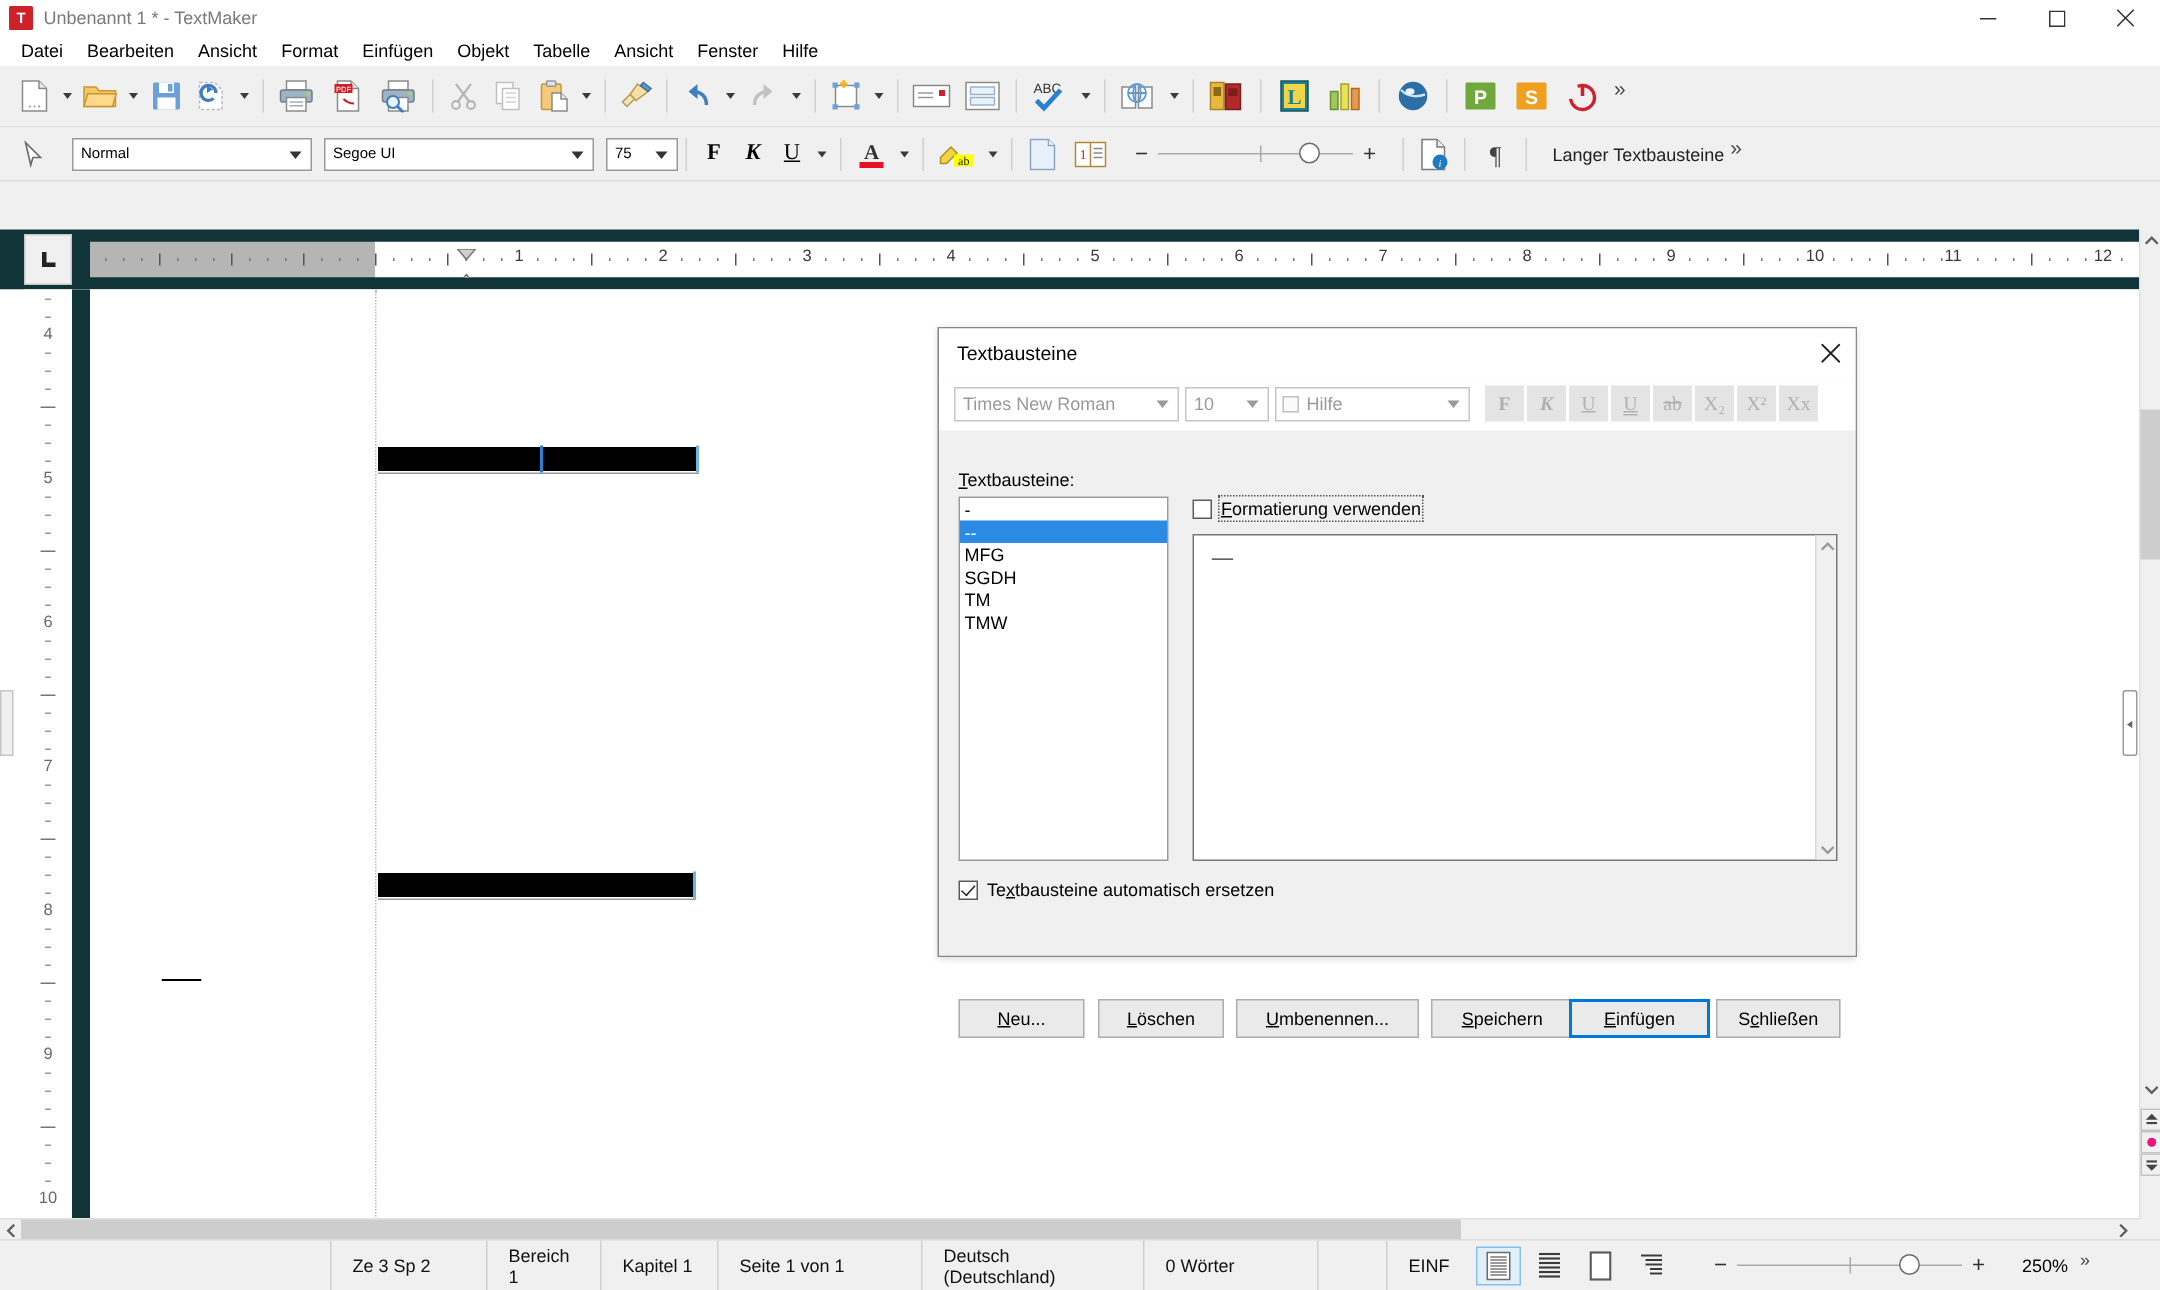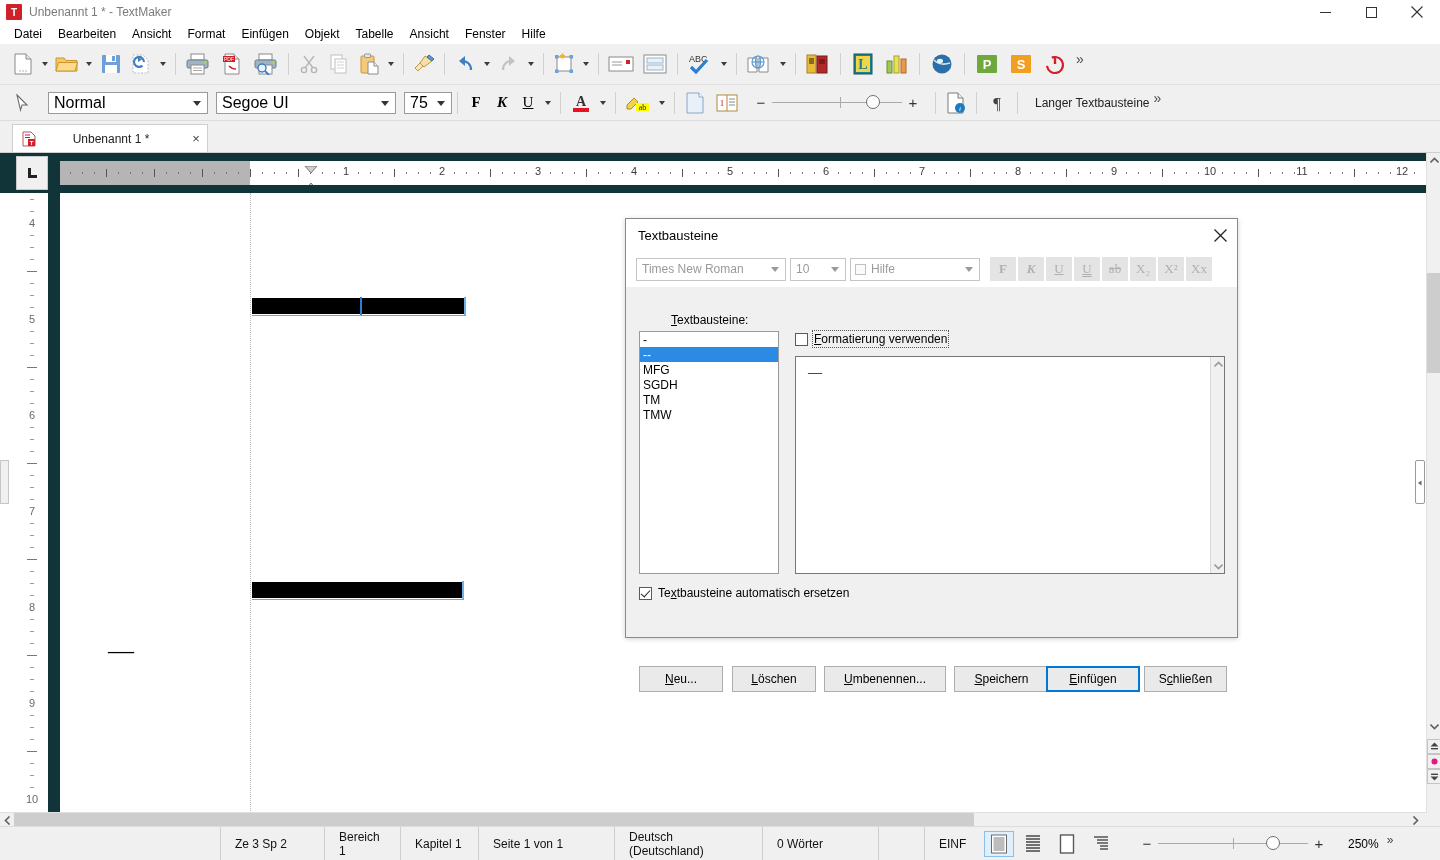--- a/index.html
+++ b/index.html
@@ -69,21 +69,21 @@
 
   
   .toolbar2 {
     position: absolute; left: 0; top: 85px; width: 1440px; height: 36px;
     background: #f0f0f0; border-bottom: 1px solid #dcdcdc;
     display: flex; align-items: center; padding-left: 8px;
   }
   .combo {
     height: 22px; border: 1px solid #9a9a9a; background: #fff;
     display: flex; align-items: center; position: relative;
-    font-size: 16px; padding-left: 5px; color: #000;
+    font-size: 10px; padding-left: 5px; color: #000;
   }
   .combo .cb-arrow {
     position: absolute; right: 6px; top: 50%; margin-top: -2px;
     width: 0; height: 0;
     border-left: 4px solid transparent; border-right: 4px solid transparent;
     border-top: 5px solid #333;
   }
   .combo-style { width: 160px; margin-left: 10px; }
   .combo-font { width: 180px; margin-left: 8px; }
   .combo-size { width: 48px; margin-left: 8px; }
@@ -256,21 +256,21 @@
   }
   .dfmt-btn {
     width: 26px; height: 24px; margin-left: 2px; background: #e4e4e4;
     color: #b0b0b0; display: flex; align-items: center; justify-content: center;
     font-size: 13px; font-family: "Liberation Serif", serif;
   }
   .dlg-body {
     position: absolute; left: 0; top: 68px; width: 100%; bottom: 0; background: #f0f0f0;
   }
   .dlg-label {
-    position: absolute; font-size: 12px; color: #000; margin-left: 32px;
+    position: absolute; font-size: 12px; color: #000;
   }
   .listbox {
     position: absolute; left: 13px; top: 44px; width: 140px; height: 243px;
     background: #fff; border: 1px solid #9a9a9a; overflow: hidden;
   }
   .lb-item {
     height: 15px; font-size: 12px; padding-left: 3px; color: #000;
     display: flex; align-items: center;
   }
   .lb-item.selected { background: #2a8ae4; color: #ffffff; }
@@ -664,35 +664,20 @@
     <div class="tb-btn">
       <svg width="18" height="20" viewBox="0 0 18 20">
           <text x="9" y="16" font-size="17" fill="#444" text-anchor="middle" font-family="Liberation Serif, serif">¶</text>
         </svg>
     </div>
     <div class="tb-sep"></div>
     <div style="font-size:12px;color:#222;margin-left:12px;">Langer Textbausteine</div>
     <div class="tb-chevron">»</div>
   </div>
 
-  <div class="tabbar">
-    <div class="doctab">
-      <div class="doctab-icon">
-        <svg width="16" height="16" viewBox="0 0 16 16">
-            <path d="M2 1h8l4 4v10H2z" fill="#fff" stroke="#b55"></path>
-            <line x1="4" y1="4" x2="9" y2="4" stroke="#d07"></line>
-            <line x1="4" y1="6.5" x2="9" y2="6.5" stroke="#d07"></line>
-            <rect x="7" y="8" width="7" height="7" fill="#d0202a"></rect>
-            <text x="10.5" y="14" font-size="6" fill="#fff" text-anchor="middle" font-family="Liberation Sans, sans-serif" font-weight="bold">T</text>
-          </svg>
-      </div>
-      <div class="doctab-label">Unbenannt 1 *</div>
-      <div class="doctab-close">×</div>
-    </div>
-  </div>
 
   <div class="rulerrow">
     <div class="tabsel">
       <svg width="14" height="14" viewBox="0 0 14 14">
           <path d="M3 2h3v7h6v3H3z" fill="#222"></path>
         </svg>
     </div>
     <div class="hruler">
       <div class="hruler-margin" style="left:0px;width:190px;"></div>
       <div class="hruler-page" style="left:190px;width:1180px;"></div>

